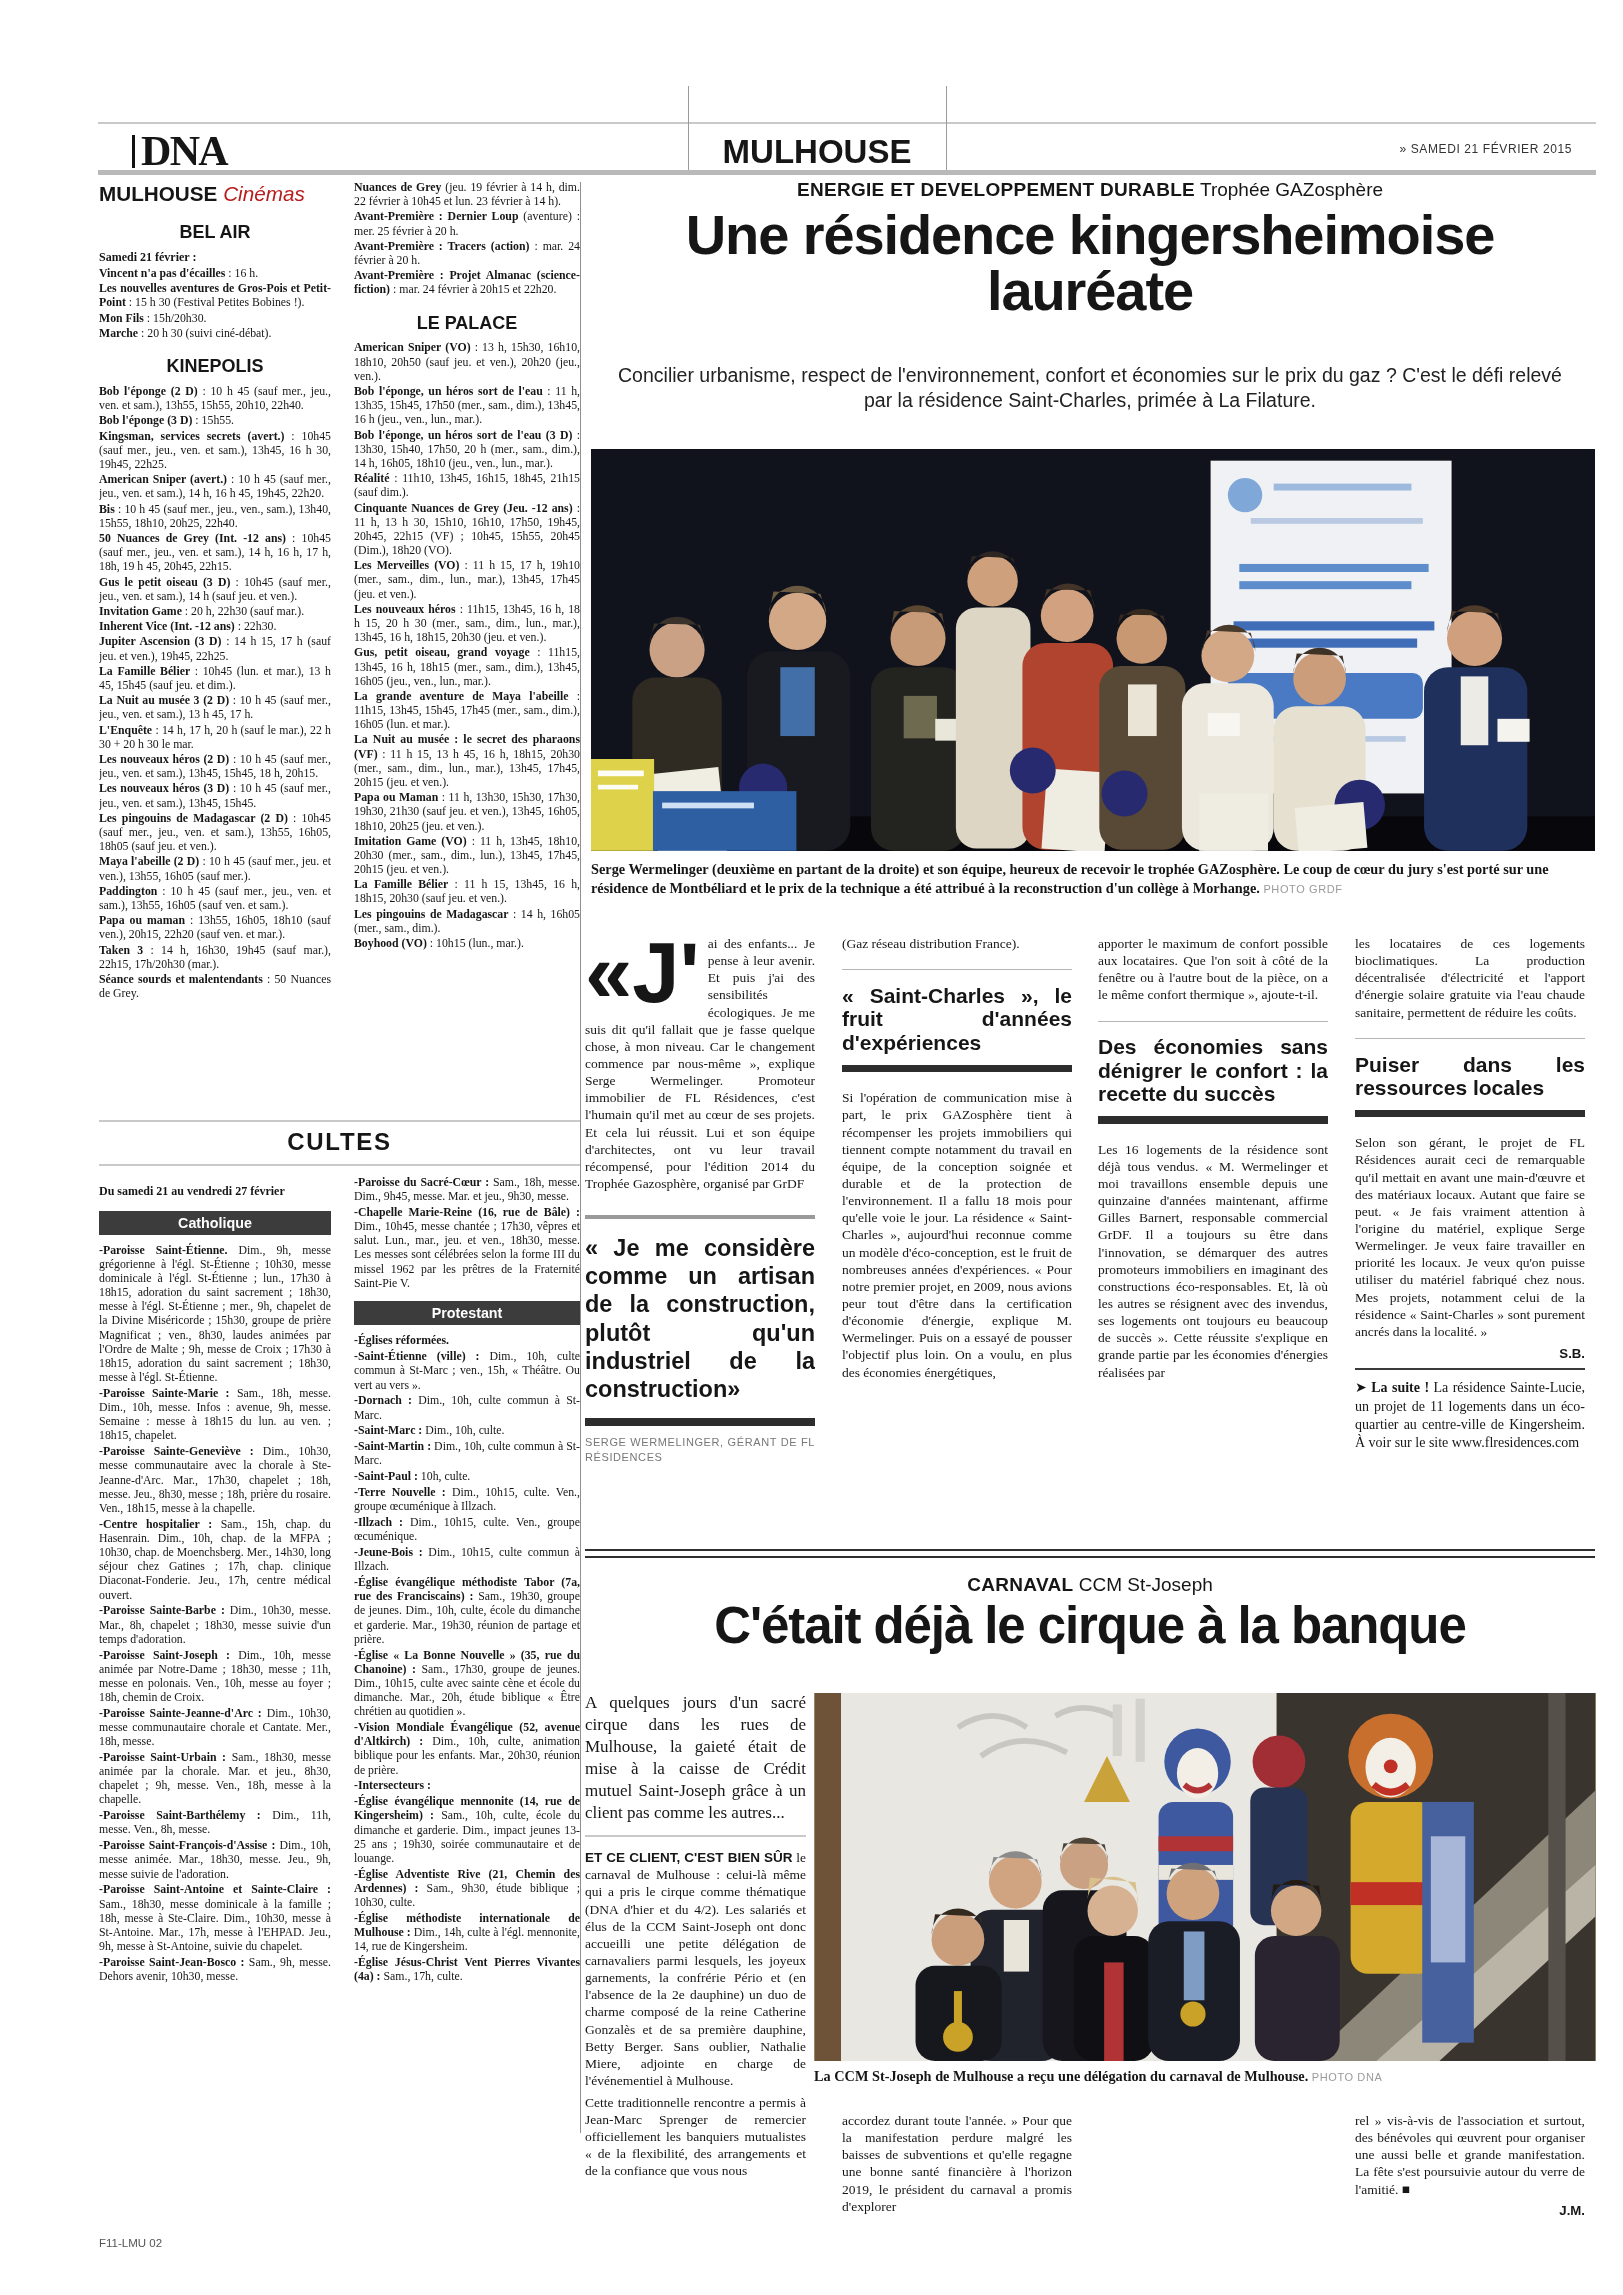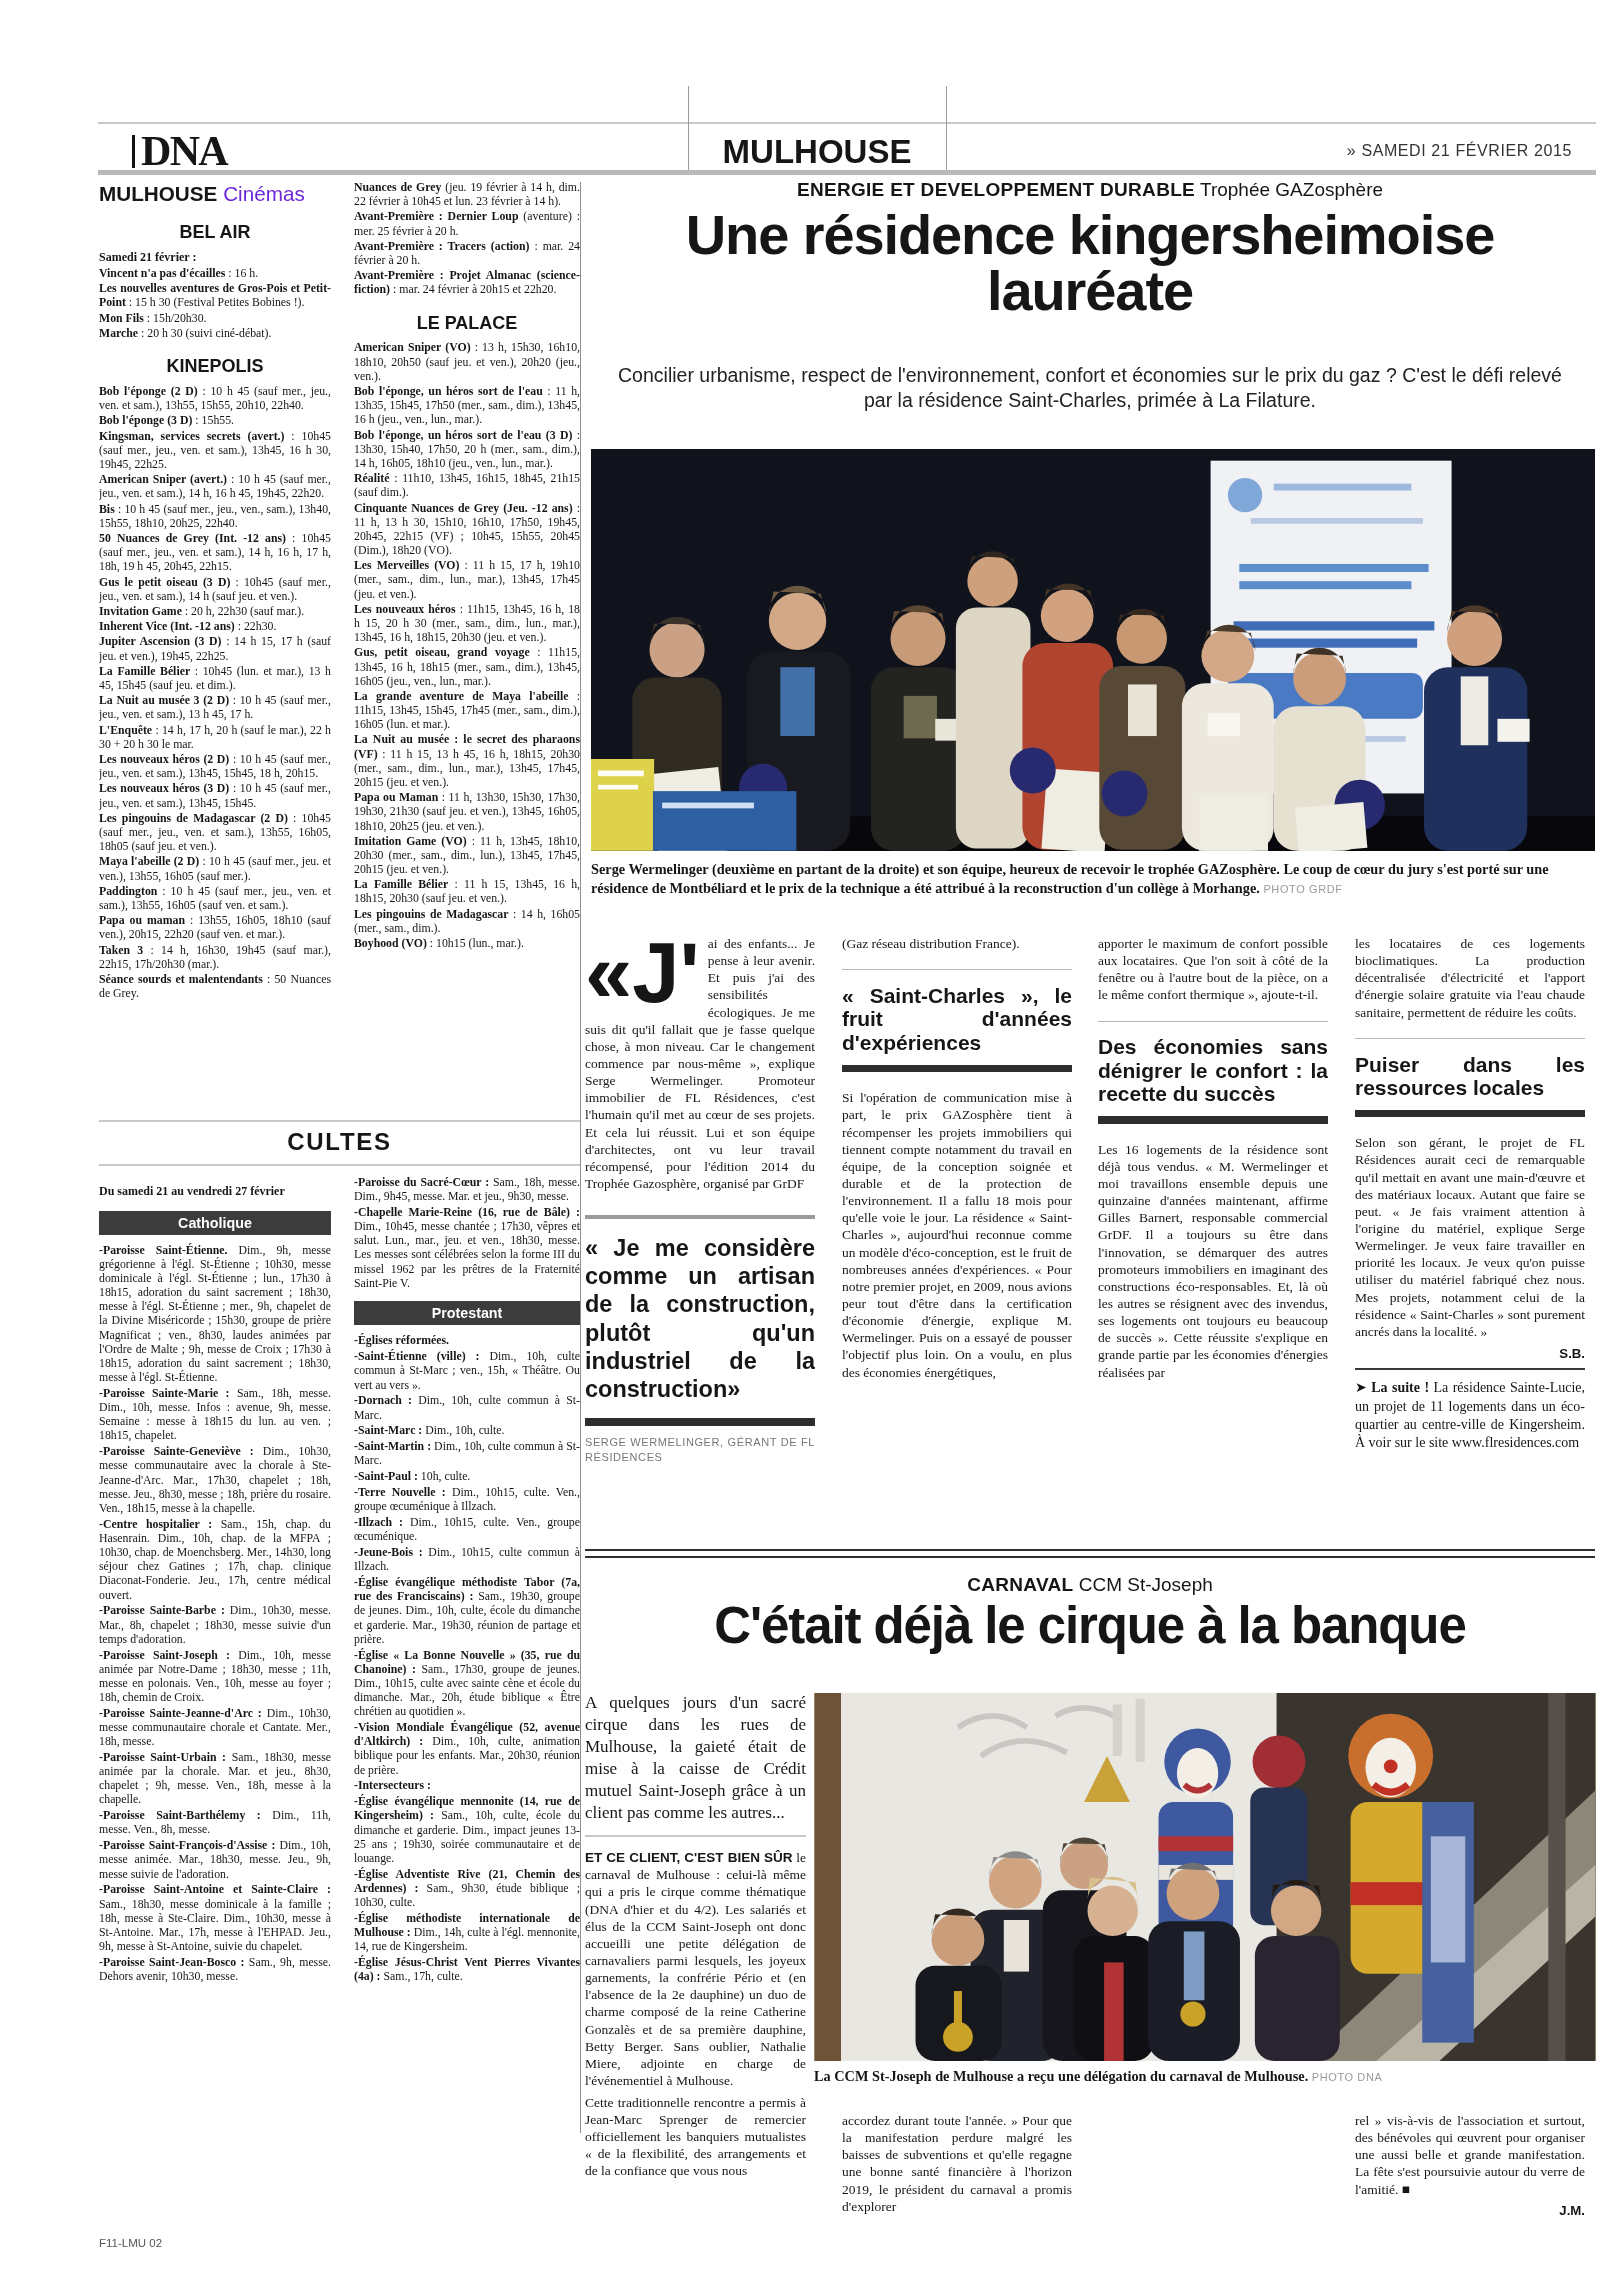--- a/index.html
+++ b/index.html
@@ -6,28 +6,28 @@
   .page{position:relative;width:1623px;height:2295px;background:#ffffff;
         font-family:"Liberation Serif",serif;color:#161616;overflow:hidden;}
   .abs{position:absolute;}
   .rule{background:#c9c9c9;}
   .sans{font-family:"Liberation Sans",sans-serif;}
 
   
   .brand{font-family:"Liberation Serif",serif;font-weight:700;font-size:42px;letter-spacing:-1.7px;}
   .brand-bar{display:inline-block;width:3.4px;height:33px;background:#111;margin-right:5.7px;vertical-align:-3.4px;}
   .section-title{font-family:"Liberation Sans",sans-serif;font-weight:700;font-size:33px;letter-spacing:0px;}
-  .edition-date{font-family:"Liberation Sans",sans-serif;font-size:16px;color:#333;letter-spacing:0.6px;}
+  .edition-date{font-family:"Liberation Sans",sans-serif;font-size:12px;color:#333;letter-spacing:0.6px;}
   .vline{position:absolute;width:1.1px;background:#9a9a9a;}
 
   
   .colbox{position:absolute;overflow:hidden;text-align:justify;}
   .cine-head{font-family:"Liberation Sans",sans-serif;font-size:20.7px;margin:0 0 8px;}
   .cine-head b{font-weight:700;}
-  .cine-head span{color:#6d28d9;font-weight:400;}
+  .cine-head span{color:#b91c1c;font-weight:400;font-style:italic;}
   .venue{text-align:center;font-family:"Liberation Sans",sans-serif;font-weight:700;font-size:18px;margin:16px 0 6.9px;}
   .film{font-size:11.8px;line-height:1.2;margin:0 0 1.1px;}
   .film b{font-weight:700;}
   .datelabel{font-size:12px;font-weight:700;margin:0 0 1.1px;}
 
   
   .cultes-title{font-family:"Liberation Sans",sans-serif;font-weight:700;font-size:24px;letter-spacing:1.7px;text-align:center;}
   .range{font-size:12px;font-weight:700;margin:9.2px 0 2.3px;}
   .banner{background:#3c3c3c;color:#fff;text-align:center;font-family:"Liberation Sans",sans-serif;
           font-weight:700;font-size:14.3px;padding:4px 0;margin:11.5px 0 8px;}

